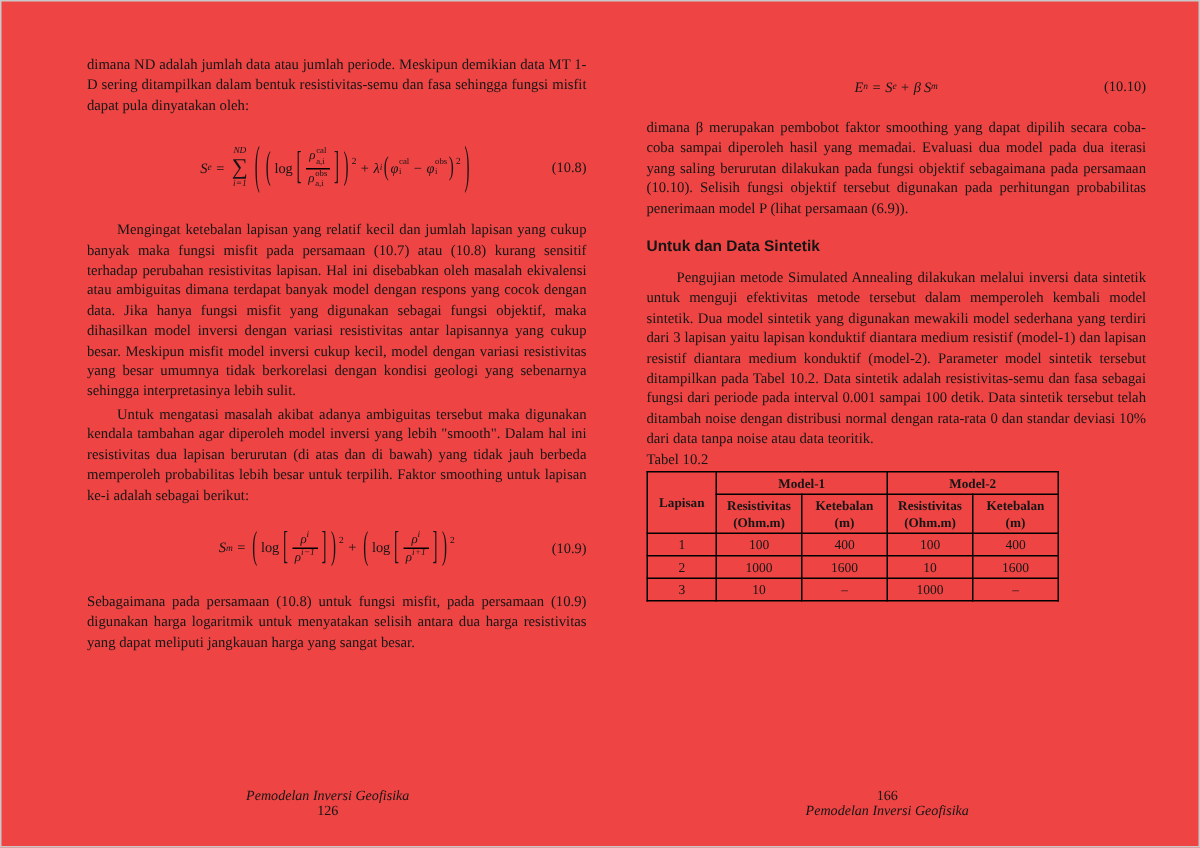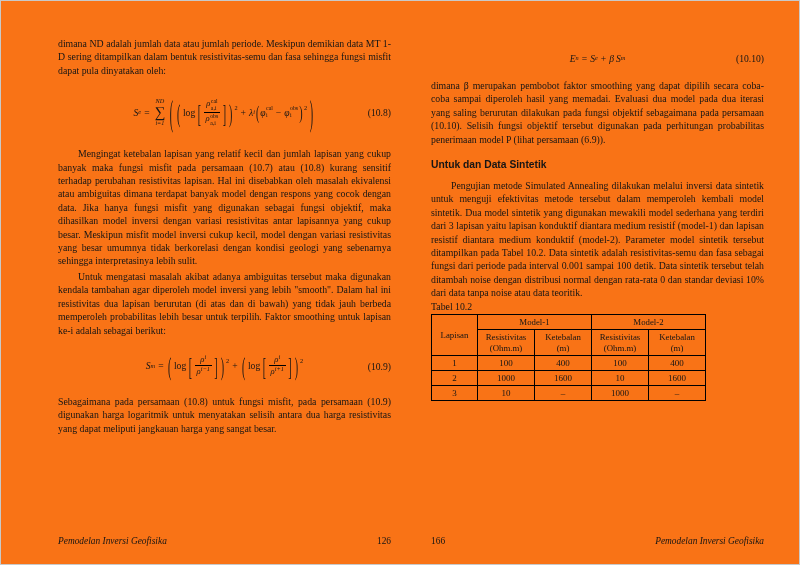--- a/index.html
+++ b/index.html
@@ -6,21 +6,21 @@
   html,body { width:800px; height:565px; }
   body {
     font-family:"Liberation Serif", serif;
     background:#ffffff;
     color:#151515;
     position:relative;
     overflow:hidden;
   }
   .sheet {
     position:absolute; inset:0;
-    background:#f97316;
+    background:#ef4444;
     border:1px solid #c9c9c9;
     overflow:hidden;
   }
   .page { position:absolute; top:36px; bottom:0; }
   .page-left  { left:57px;  width:333px; }
   .page-right { left:430px; width:333px; }
 
   .body-text {
     font-size:9.8px;
     line-height:13.4px;
@@ -61,30 +61,31 @@
     font-family:"Liberation Sans", sans-serif;
     font-weight:bold;
     font-size:10.3px;
     margin:13px 0 9px 0;
   }
   .table-label  { font-size:9.8px; margin-top:0; line-height:14px; }
   .table-caption{ font-size:9.8px; margin-bottom:5px; line-height:14px; }
 
   table.model { border-collapse:collapse; text-align:center; font-size:9px; }
   table.model th, table.model td { border:1px solid #000; padding:2px 3px; }
-  table.model th { font-weight:normal; font-size:8.8px; line-height:1.2; }
+  table.model th { font-weight:bold; font-size:8.8px; line-height:1.2; }
   table.model td { font-weight:normal; height:14px; }
   .cw-layer { width:46px; }
   .cw-val   { width:57px; }
 
   
   .footer {
-    position:absolute; bottom:18px; left:0; right:0;
-    display:flex; justify-content:space-between; align-items:flex-end;
+    position:absolute; bottom:18px; left:0; right:12px;
+    display:flex; justify-content:space-between; align-items:center;
     font-size:9.4px;
+    flex-direction:column;
   }
   .footer .title { font-style:italic; }
 </style>
 </head>
 <body>
 
 <div class="sheet">
 
   <div class="page page-left">
 

